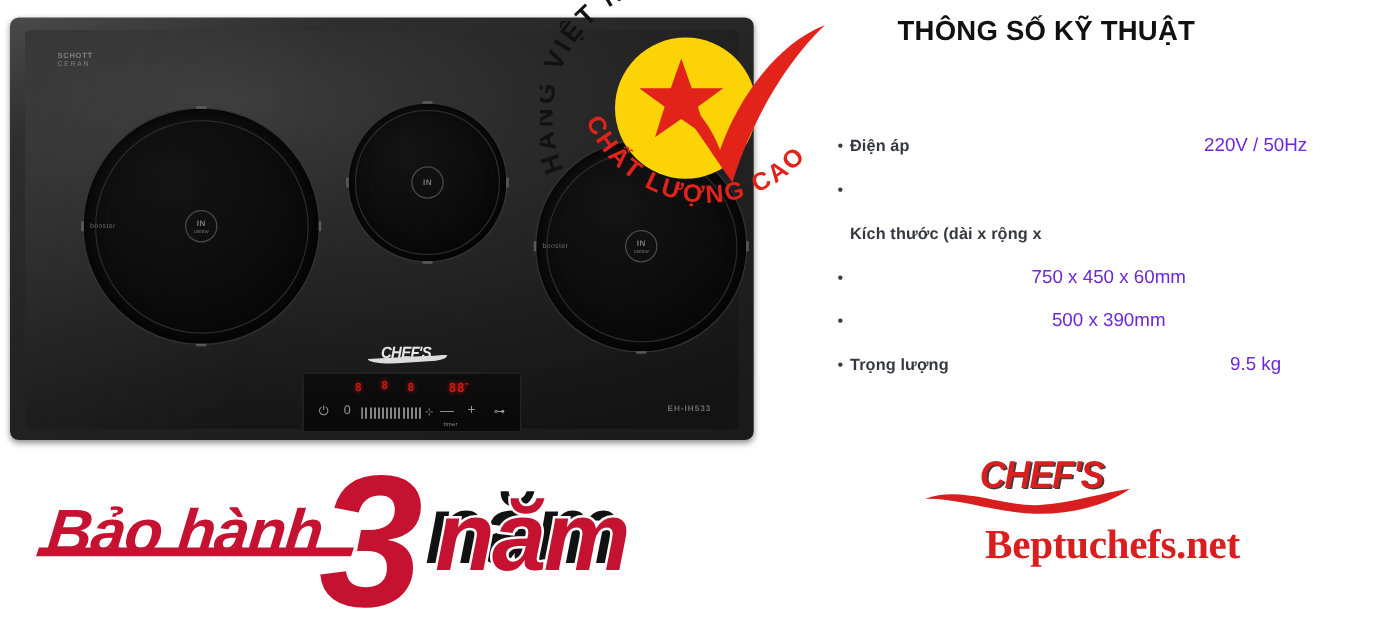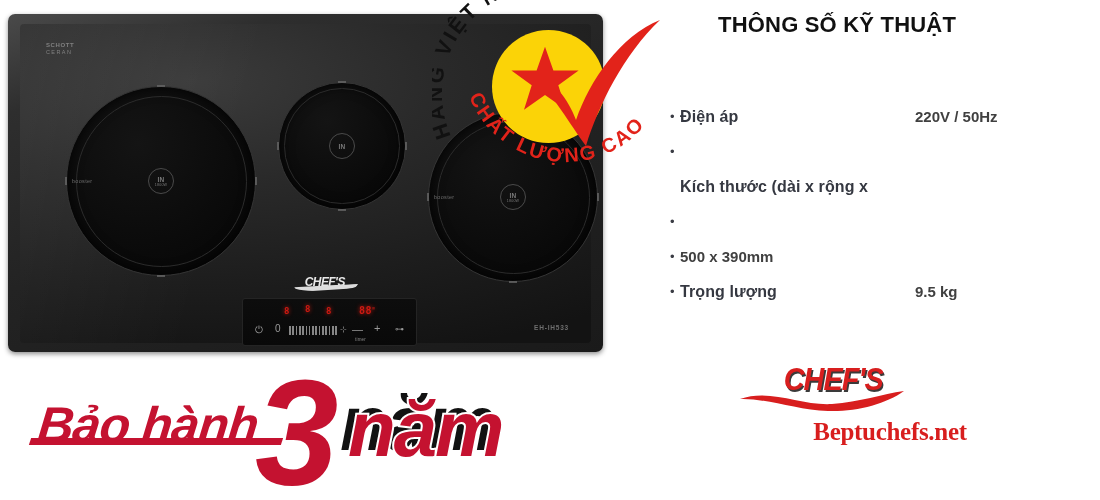--- a/index.html
+++ b/index.html
@@ -167,25 +167,25 @@
   .spec-row{
     display:flex; align-items:flex-start;
     margin-bottom:9px; min-height:26px;
   }
   .spec-bullet{
     width:16px; flex:0 0 16px; color:#3a3c44; font-size:13px; line-height:26px;
     text-align:left; padding-left:6px;
   }
   .spec-bullet.no-dot{ color:transparent; }
   .spec-label{
-    flex:0 0 235px; font-size:16px; font-weight:700; color:#353841;
+    flex:0 0 235px; font-size:13px; font-weight:700; color:#353841;
     line-height:26px; letter-spacing:.1px;
   }
   .spec-value{
-    flex:1; font-size:15px; color:#404040; line-height:26px; font-weight:700;
+    flex:1; font-size:15px; color:#6d28d9; line-height:26px; font-weight:400;text-align:center;
   }
   .spec-row.wrap-head .spec-label{ font-weight:700; }
 
   
   #warranty{ position:absolute; left:0; top:360px; width:620px; height:140px; }
   .w-bao{
     position:absolute; left:38px; top:36px;
     font-size:50px; font-weight:700; font-style:italic; color:#C41230;
     letter-spacing:-1px; white-space:nowrap;
     transform:skewX(-6deg);
@@ -222,21 +222,21 @@
     font-size:31px; font-weight:700; font-style:italic; color:#D81E1E;
     letter-spacing:-1px; transform:scaleX(.93);
     text-shadow:1.5px 1.5px 0 #3a3a3a;
   }
   .brand-swoosh{
     position:absolute; left:-4px; top:32px; width:172px; height:22px;
   }
   .brand-site{
     position:absolute; left:0; top:60px; width:300px; text-align:center;
     font-family:"Liberation Serif", serif;
-    font-size:25px; font-weight:700; color:#D81E1E; letter-spacing:-.3px;
+    font-size:33px; font-weight:700; color:#D81E1E; letter-spacing:-.3px;
   }
 </style>
 </head>
 <body>
 
 <div id="product-area">
 
   <div class="hob-frame">
     <div class="hob-glass">
       <div class="hob-sheen"></div>
@@ -349,20 +349,21 @@
       <div class="spec-row">
         <span class="spec-bullet">•</span>
       </div>
       <div class="spec-row wrap-head">
         <span class="spec-bullet no-dot"></span>
         <span class="spec-label">Kích thước (dài x rộng x</span>
         <span class="spec-value"></span>
       </div>
       <div class="spec-row">
         <span class="spec-bullet">•</span>
+        <span class="spec-value">750 x 450 x 60mm</span>
       </div>
       <div class="spec-row">
         <span class="spec-bullet">•</span>
         <span class="spec-value">500 x 390mm</span>
       </div>
       <div class="spec-row">
         <span class="spec-bullet">•</span>
         <span class="spec-label">Trọng lượng</span>
         <span class="spec-value">9.5 kg</span>
       </div>

